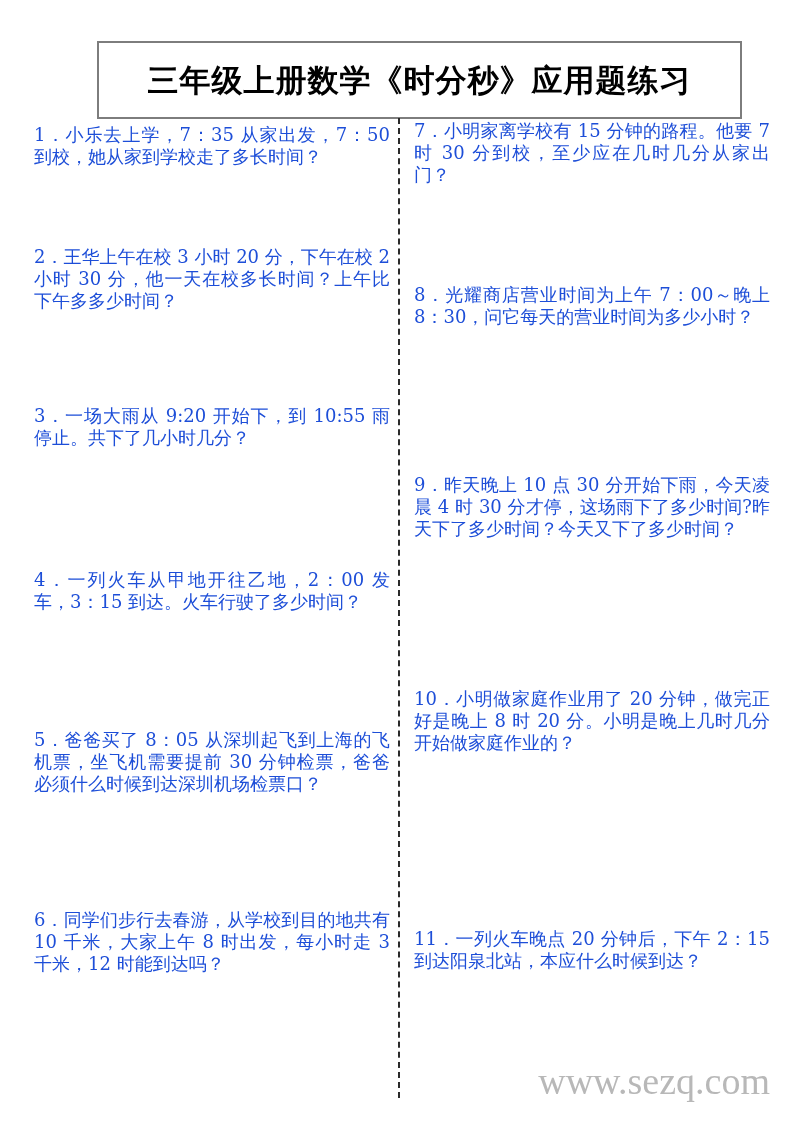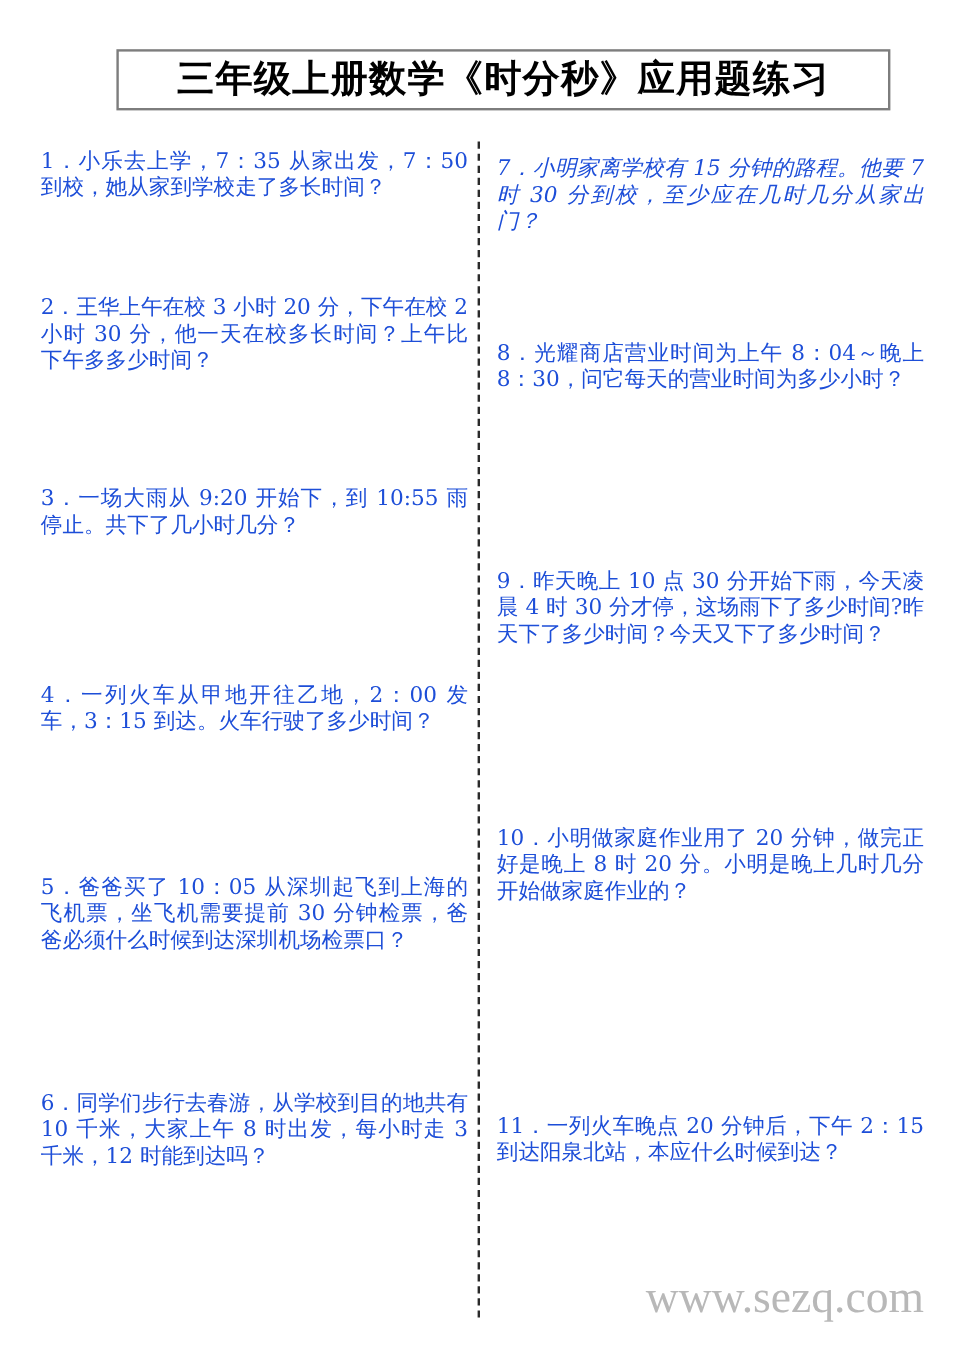--- a/index.html
+++ b/index.html
@@ -15,21 +15,21 @@
     font-family: "DejaVu Serif", "Liberation Serif", serif;
     color: #1a1a1a;
   }
 
   
   .title-wrap {
     position: absolute;
     left: 97px;
     top: 41px;
     width: 645px;
-    height: 51px;
+    height: 78px;
     box-sizing: border-box;
     border: 2px solid #7d7d7d;
     background: #ffffff;
     display: flex;
     align-items: center;
     justify-content: center;
   }
   .title-text {
     font-family: "DejaVu Sans", "Liberation Sans", sans-serif;
     font-weight: bold;
@@ -72,21 +72,21 @@
 
   
   .l1  { top: 6px;   }
   .l2  { top: 128px; }
   .l3  { top: 287px; }
   .l4  { top: 451px; }
   .l5  { top: 611px; }
   .l6  { top: 791px; }
 
   
-  .r7  { top: 12px; font-style: italic;   }
+  .r7  { top: 2px;   }
   .r8  { top: 166px; }
   .r9  { top: 356px; }
   .r10 { top: 570px; }
   .r11 { top: 790px; margin-top: 20px; }
 
   
   .watermark {
     position: absolute;
     right: 30px;
     bottom: 28px;
@@ -105,25 +105,25 @@
   <div class="title-text">三年级上册数学《时分秒》应用题练习</div>
 </div>
 
 <div class="divider"></div>
 
 <div class="col col-left">
   <p class="q l1">1．小乐去上学，7：35 从家出发，7：50 到校，她从家到学校走了多长时间？</p>
   <p class="q l2">2．王华上午在校 3 小时 20 分，下午在校 2 小时 30 分，他一天在校多长时间？上午比下午多多少时间？</p>
   <p class="q l3">3．一场大雨从 9:20 开始下，到 10:55 雨停止。共下了几小时几分？</p>
   <p class="q l4">4．一列火车从甲地开往乙地，2：00 发车，3：15 到达。火车行驶了多少时间？</p>
-  <p class="q l5">5．爸爸买了 10：05 从深圳起飞到上海的飞机票，坐飞机需要提前 30 分钟检票，爸爸必须什么时候到达深圳机场检票口？</p>
+  <p class="q l5">5．爸爸买了 8：05 从深圳起飞到上海的飞机票，坐飞机需要提前 30 分钟检票，爸爸必须什么时候到达深圳机场检票口？</p>
   <p class="q l6">6．同学们步行去春游，从学校到目的地共有 10 千米，大家上午 8 时出发，每小时走 3 千米，12 时能到达吗？</p>
 </div>
 
 <div class="col col-right">
   <p class="q r7">7．小明家离学校有 15 分钟的路程。他要 7 时 30 分到校，至少应在几时几分从家出门？</p>
-  <p class="q r8">8．光耀商店营业时间为上午 8：04～晚上 8：30，问它每天的营业时间为多少小时？</p>
+  <p class="q r8">8．光耀商店营业时间为上午 7：00～晚上 8：30，问它每天的营业时间为多少小时？</p>
   <p class="q r9">9．昨天晚上 10 点 30 分开始下雨，今天凌晨 4 时 30 分才停，这场雨下了多少时间?昨天下了多少时间？今天又下了多少时间？</p>
   <p class="q r10">10．小明做家庭作业用了 20 分钟，做完正好是晚上 8 时 20 分。小明是晚上几时几分开始做家庭作业的？</p>
   <p class="q r11">11．一列火车晚点 20 分钟后，下午 2：15 到达阳泉北站，本应什么时候到达？</p>
 </div>
 
 <div class="watermark">www.sezq.com</div>
 
 </body></html>

